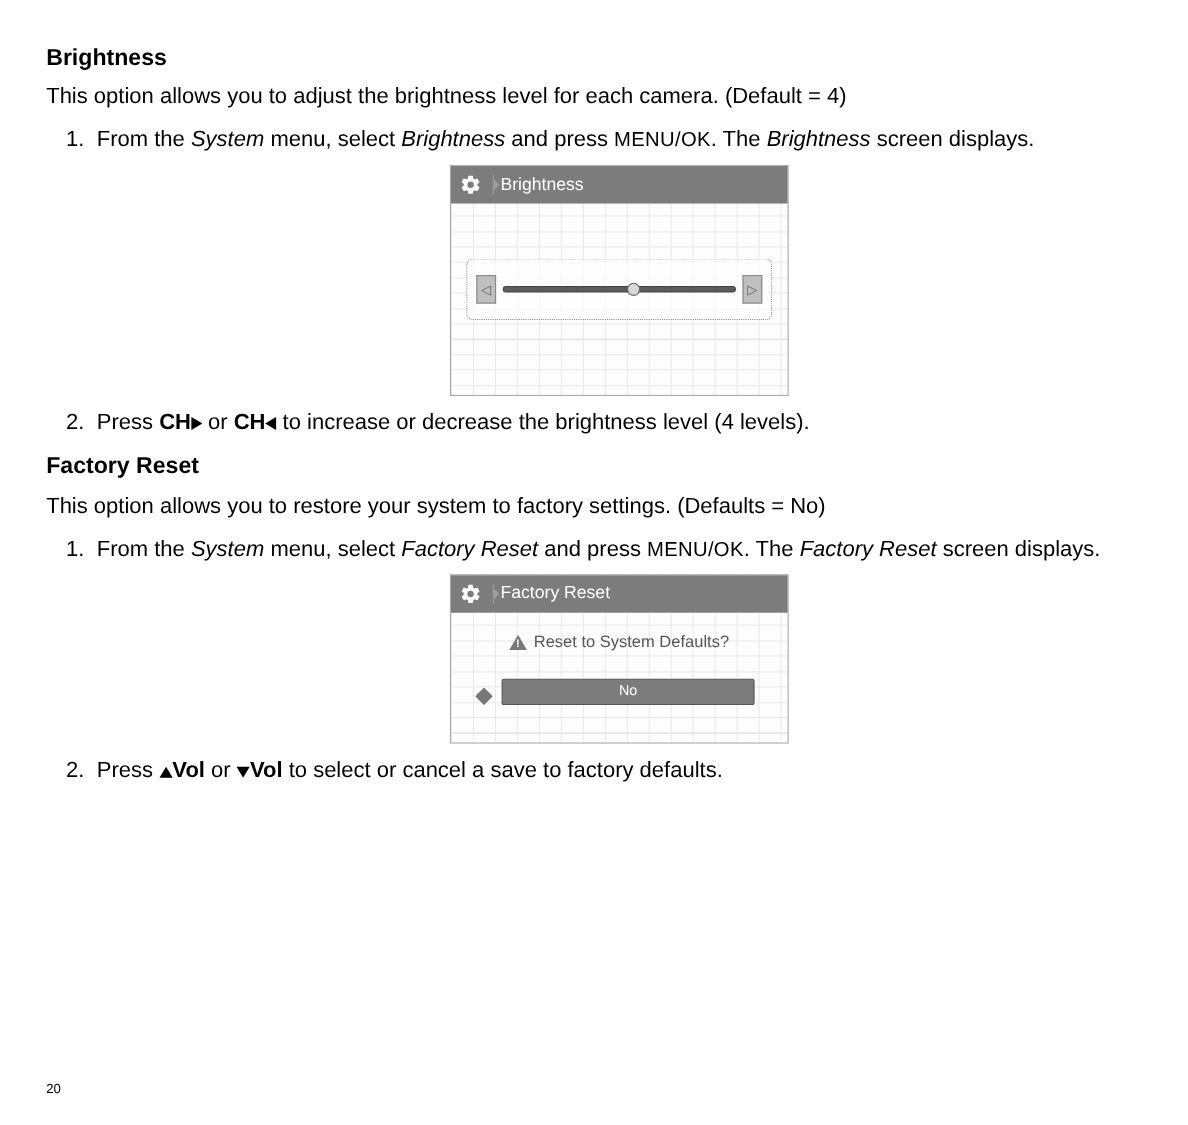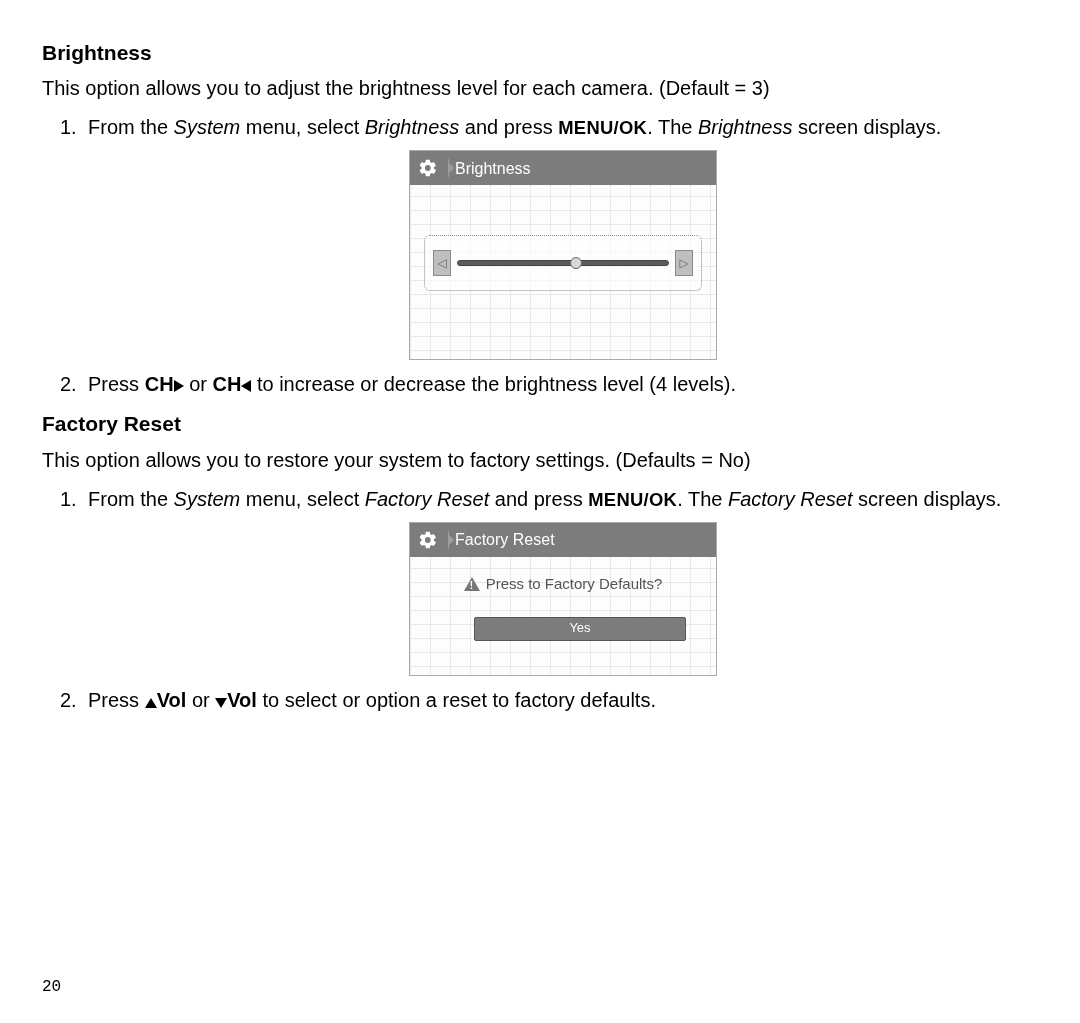--- a/index.html
+++ b/index.html
@@ -30,21 +30,21 @@
     position: relative;
     margin-bottom: 6px;
   }
   ol > li::before {
     content: attr(data-num) ".";
     position: absolute;
     left: -28px;
     top: 0;
   }
   .italic { font-style: italic; }
-  .smallcaps { font-variant: small-caps; font-weight: 700; font-size: 0.92em; letter-spacing: 0.3px; text-transform: uppercase;}
+  .smallcaps { font-variant: small-caps; font-weight: 400; font-size: 0.92em; letter-spacing: 0.3px; text-transform: uppercase;}
   .bold-sans { font-weight: 700; margin-top: 40px; }
 
   
   .ui-screenshot {
     width: 308px;
     margin: 8px auto 10px auto;
     border: 1px solid #aaa;
     background:
       repeating-linear-gradient(0deg, #e8e8e8 0 1px, transparent 1px 14px),
       repeating-linear-gradient(90deg, #e8e8e8 0 1px, transparent 1px 20px),
@@ -176,39 +176,38 @@
     left:-24px;
     top:4px;
   }
   .selector-diamond svg{width:16px;height:16px;fill:#777;}
   .spacer-row { margin-left: 54px; margin-right: 20px; }
 
   .page-num {
     position: absolute;
     left: 42px;
     bottom: 24px;
-    font-size: 16px;
-    font-family: Liberation Mono, monospace;
+    font-size: 12px;
   }
 
   .tri-up, .tri-down {
     display:inline-block;
     width:0;height:0;
     vertical-align: -1px;
   }
   .tri-up { border-left:6px solid transparent;border-right:6px solid transparent;border-bottom:10px solid #000; }
   .tri-down { border-left:6px solid transparent;border-right:6px solid transparent;border-top:10px solid #000; }
   .tri-right { display:inline-block;width:0;height:0;border-top:6px solid transparent;border-bottom:6px solid transparent;border-left:10px solid #000;vertical-align:-1px;}
   .tri-left { display:inline-block;width:0;height:0;border-top:6px solid transparent;border-bottom:6px solid transparent;border-right:10px solid #000;vertical-align:-1px;}
 </style>
 </head>
 <body>
 
 <div class="section-heading">Brightness</div>
-<p class="desc">This option allows you to adjust the brightness level for each camera. (Default = 3)</p>
+<p class="desc">This option allows you to adjust the brightness level for each camera. (Default = 4)</p>
 
 <ol>
   <li data-num="1">
     <span>From the </span><span class="italic">System</span><span> menu, select </span><span class="italic">Brightness</span><span> and press </span><span class="smallcaps">MENU/OK</span><span>. The </span><span class="italic">Brightness</span><span> screen displays.</span>
 
     
     <div class="ui-screenshot">
       <div class="ui-header">
         <span class="ui-gear">
           <svg viewBox="0 0 24 24">
@@ -250,27 +249,32 @@
           <svg viewBox="0 0 24 24">
               <path d="M19.14,12.94a7,7,0,0,0,.05-.94,7,7,0,0,0-.05-.94l2.11-1.65a.5.5,0,0,0,.12-.64l-2-3.46a.5.5,0,0,0-.61-.22l-2.49,1a7,7,0,0,0-1.63-.94l-.38-2.65A.5.5,0,0,0,13.77,2H9.77a.5.5,0,0,0-.49.42L8.9,5.07a7,7,0,0,0-1.63.94l-2.49-1a.5.5,0,0,0-.61.22l-2,3.46a.5.5,0,0,0,.12.64L4.4,11a7,7,0,0,0-.05.94,7,7,0,0,0,.05.94L2.29,14.53a.5.5,0,0,0-.12.64l2,3.46a.5.5,0,0,0,.61.22l2.49-1a7,7,0,0,0,1.63.94l.38,2.65a.5.5,0,0,0,.49.42h4a.5.5,0,0,0,.49-.42l.38-2.65a7,7,0,0,0,1.63-.94l2.49,1a.5.5,0,0,0,.61-.22l2-3.46a.5.5,0,0,0-.12-.64ZM11.77,15.5A3.5,3.5,0,1,1,15.27,12,3.5,3.5,0,0,1,11.77,15.5Z"></path>
             </svg>
         </span>
         <span class="ui-divider"></span>
         <span>Factory Reset</span>
       </div>
       <div class="factory-body">
         <div class="warn-row">
           <span class="warn-tri"></span>
-          <span>Press to Factory Defaults?</span>
+          <span>Reset to System Defaults?</span>
         </div>
-        <div class="option-row spacer-row" style="margin-left:54px;">
-          <div class="option-btn">Yes</div>
+        <div class="option-row">
+          <span class="selector-diamond">
+            <svg viewBox="0 0 16 16">
+                <polygon points="8,0 16,8 8,16 0,8"></polygon>
+              </svg>
+          </span>
+          <div class="option-btn">No</div>
         </div>
       </div>
     </div>
   </li>
 
   <li data-num="2">
-    <span>Press  </span><span class="tri-up"></span><span class="bold-sans">Vol</span><span> or </span><span class="tri-down"></span><span class="bold-sans">Vol</span><span> to select or option a reset to factory defaults.</span>
+    <span>Press  </span><span class="tri-up"></span><span class="bold-sans">Vol</span><span> or </span><span class="tri-down"></span><span class="bold-sans">Vol</span><span> to select or cancel a save to factory defaults.</span>
   </li>
 </ol>
 
 <div class="page-num">20</div>
 
 </body></html>

